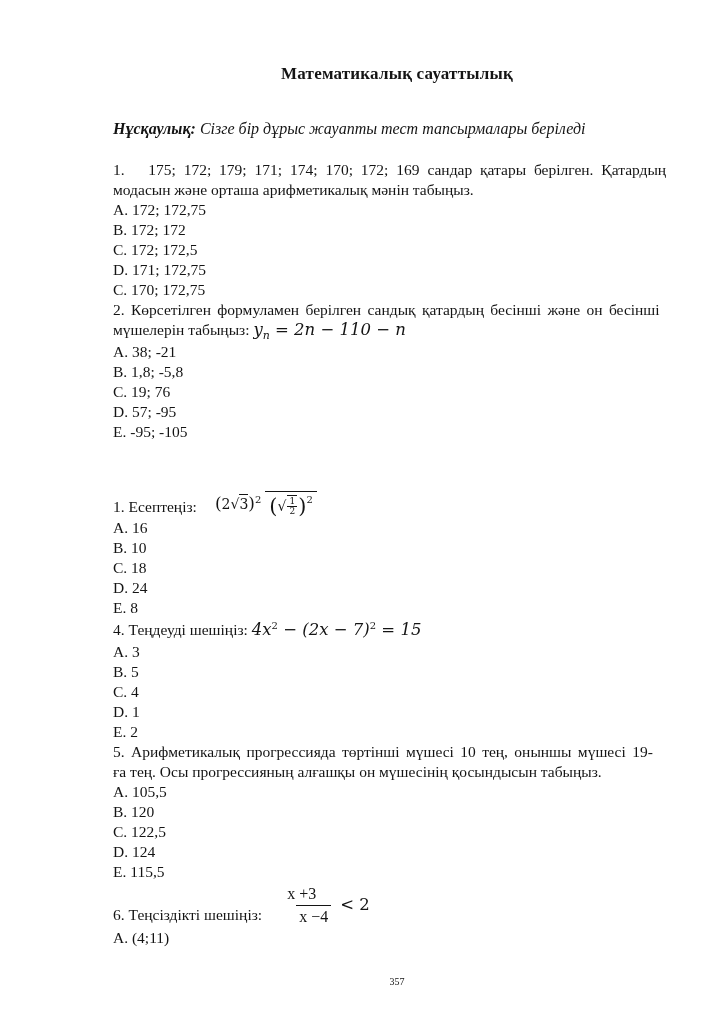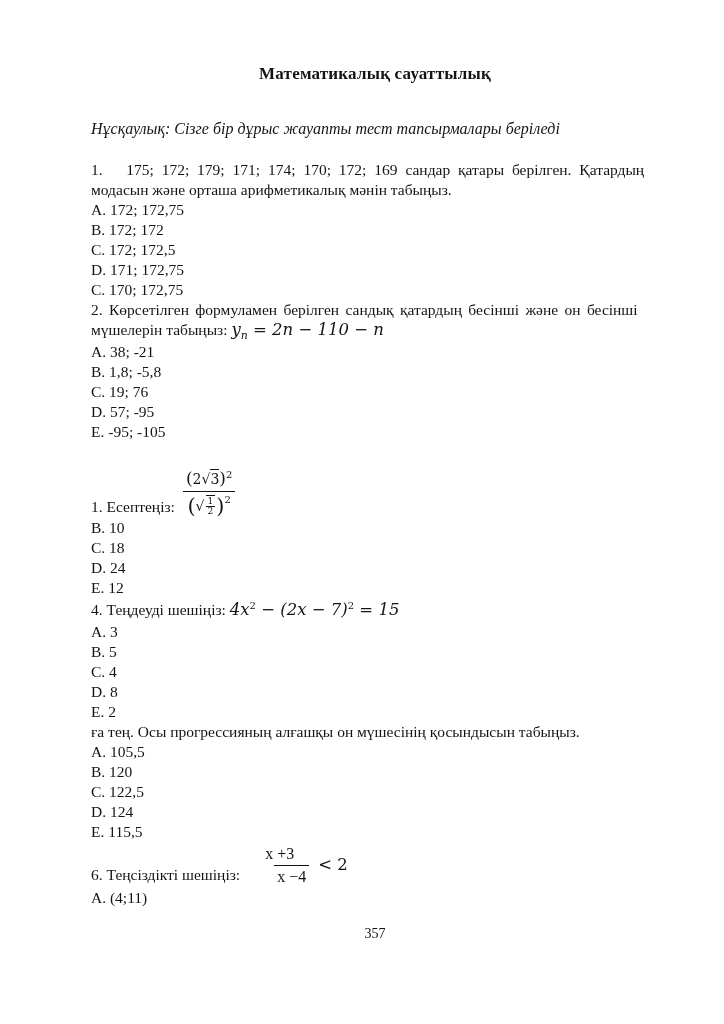--- a/index.html
+++ b/index.html
@@ -15,38 +15,38 @@
     overflow: hidden;
   }
   .page {
     position: relative;
     width: 724px;
     height: 1024px;
     background: #ffffff;
   }
   .content {
     position: absolute;
-    left: 91px;
+    left: 113px;
     top: 64px;
     width: 568px;
     font-size: 15.5px;
     line-height: 20px;
   }
   .title {
     text-align: center;
     font-weight: bold;
     font-size: 17px;
     letter-spacing: 0.2px;
   }
   .instruction {
     margin-top: 35px;
     font-style: italic;
     font-size: 16px;
   }
-  .instruction .ilabel { font-weight: normal; }
+  .instruction .ilabel { font-weight: bold; }
   .qblock { margin-top: 0; }
   .q1 { margin-top: 21px; }
   .jline {
     white-space: nowrap;
     word-spacing: 2.5px;
   }
   .jline-wide {
     white-space: nowrap;
     word-spacing: 4px;
   }
@@ -73,23 +73,23 @@
   
   .q3row {
     display: flex;
     align-items: flex-end;
     margin-top: 12px;
     height: 64px;
   }
   .q3label { margin-bottom: 1px; }
   .bigfrac {
     display: inline-flex;
-    flex-direction: column;
-    align-items: center;
-    margin-left: 7px;
+    flex-direction: row;
+    align-items: center;
+    margin-left: 14px;
     font-family: "DejaVu Serif", serif;
     font-size: 14px;
     line-height: 1.15;
   }
   .bf-num { padding: 0 4px 2px 4px; display: inline-block; }
   .bf-den {
     border-top: 1.2px solid #141414;
     padding: 2px 4px 0 4px;
     display: inline-flex;
     align-items: center;
@@ -121,23 +121,23 @@
     flex-direction: column;
     align-items: center;
     margin-left: 10px;
     font-size: 16px;
     line-height: 1.2;
   }
   .q6num { padding: 0 3px 1px 3px; }
   .q6den { border-top: 1.2px solid #141414; padding: 1px 3px 0 3px; margin-left: 24px; }
   .q6rhs { margin-left: 9px; font-family: "DejaVu Serif", serif; font-size: 16.5px; }
   .pagenum {
-    margin-top: 16px;
+    margin-top: 24px;
     text-align: center;
-    font-size: 14px;
+    font-size: 10px;
   }
 </style>
 </head>
 <body>
 
 <div class="page">
   <div class="content">
 
     <div class="title">Математикалық сауаттылық</div>
 
@@ -184,39 +184,41 @@
                 <span class="minifrac overline">
                   <span class="mtop">1</span>
                   <span class="mbot">2</span>
                 </span>
               </span>
               <span class="paren-big">)</span>
               <span class="msup">2</span>
             </span>
         </span>
       </div>
+      <div class="option">A. 16</div>
       <div class="option">B. 10</div>
       <div class="option">C. 18</div>
       <div class="option">D. 24</div>
-      <div class="option">E. 12</div>
+      <div class="option">E. 8</div>
     </div>
 
     <div class="qblock">
       <div class="q4row">
         <span>4. Теңдеуді шешіңіз:</span>
         <span class="m"><span>4x</span><span class="msup">2</span><span> − (2x − 7)</span><span class="msup">2</span><span> = 15</span></span>
       </div>
       <div class="option">A. 3</div>
       <div class="option">B. 5</div>
       <div class="option">C. 4</div>
-      <div class="option">D. 8</div>
+      <div class="option">D. 1</div>
       <div class="option">E. 2</div>
     </div>
 
     <div class="qblock">
+      <div class="jline">5. Арифметикалық прогрессияда төртінші мүшесі 10 тең, оныншы мүшесі 19-</div>
       <div class="line">ға тең. Осы прогрессияның алғашқы он мүшесінің қосындысын табыңыз.</div>
       <div class="option">A. 105,5</div>
       <div class="option">B. 120</div>
       <div class="option">C. 122,5</div>
       <div class="option">D. 124</div>
       <div class="option">E. 115,5</div>
     </div>
 
     <div class="qblock">
       <div class="q6row">

